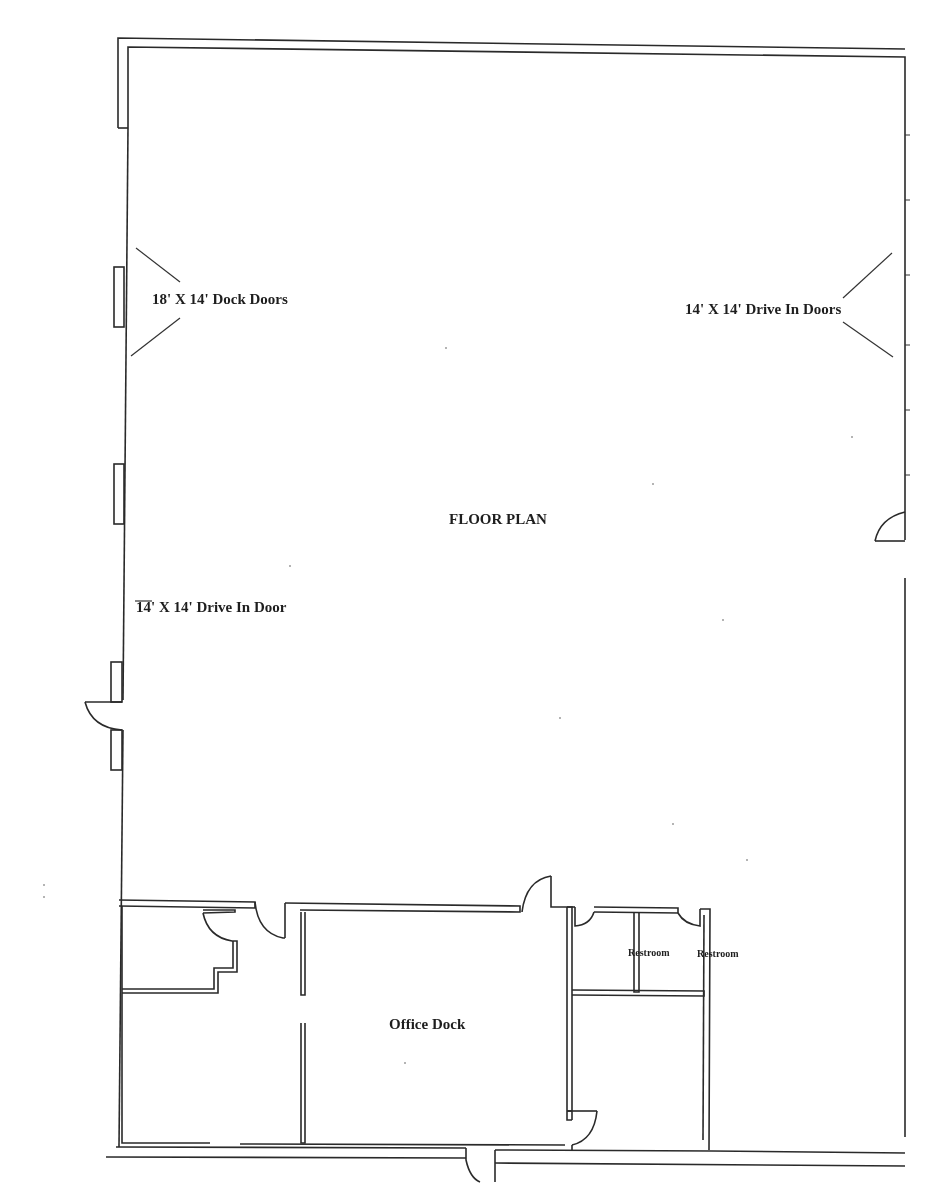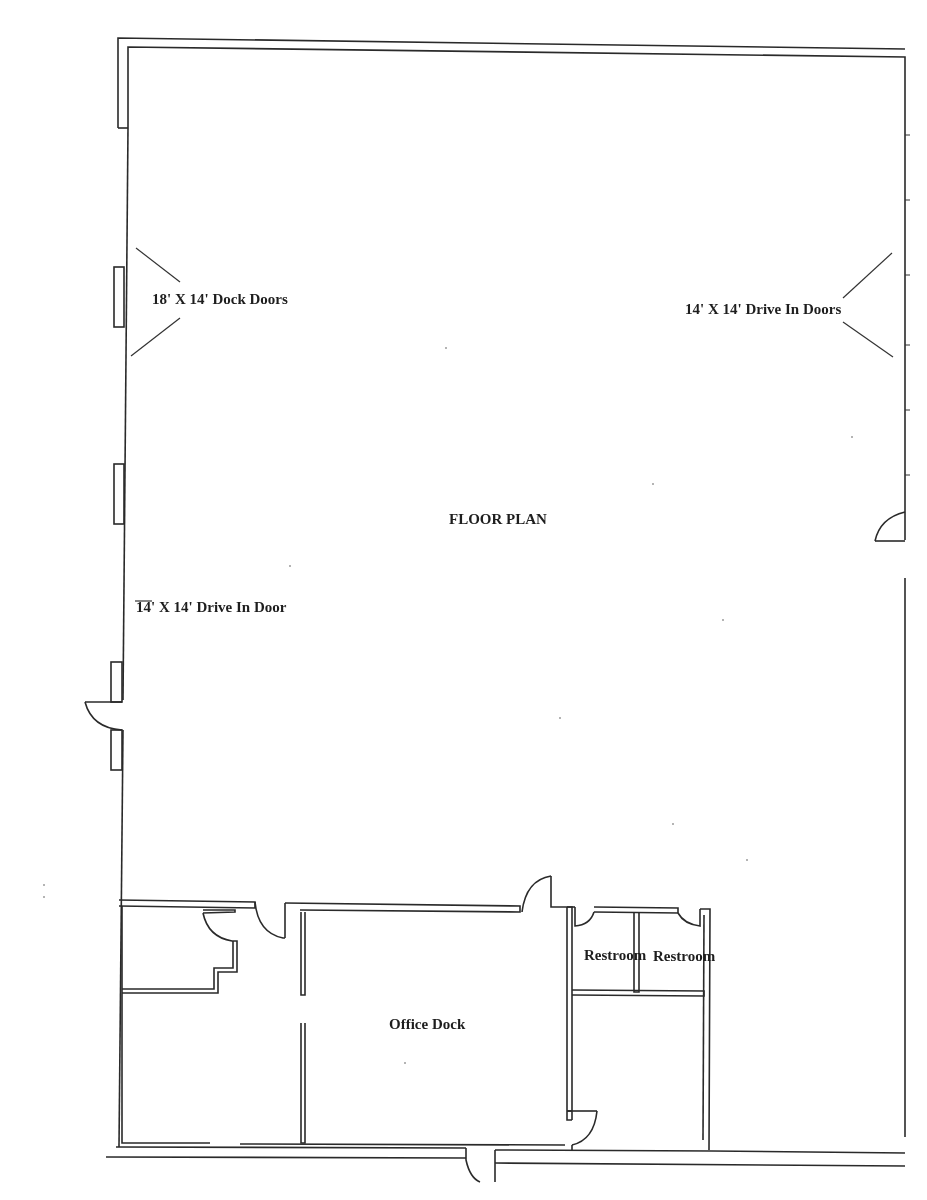--- a/index.html
+++ b/index.html
@@ -9,21 +9,21 @@
   .thin { fill: none; stroke: #333; stroke-width: 1.2; }
   .label {
     position: absolute;
     font-family: "Liberation Serif", "DejaVu Serif", serif;
     font-weight: bold;
     color: #1e1e1e;
     white-space: nowrap;
     line-height: 1;
   }
   .lbl-main { font-size: 15px; }
-  .lbl-small { font-size: 15px; }
+  .lbl-small { font-size: 10px; margin-left: 44px; }
 </style>
 </head>
 <body>
 
 <svg id="plan" viewBox="0 0 927 1200" xmlns="http://www.w3.org/2000/svg">
 
   <g>
     <path class="wall" d="M118 128 L118 38 L905 49"></path>
     <path class="wall" d="M128 128 L128 47 L905 57 L905 540"></path>
     <path class="wall" d="M118 128 L128 128"></path>

